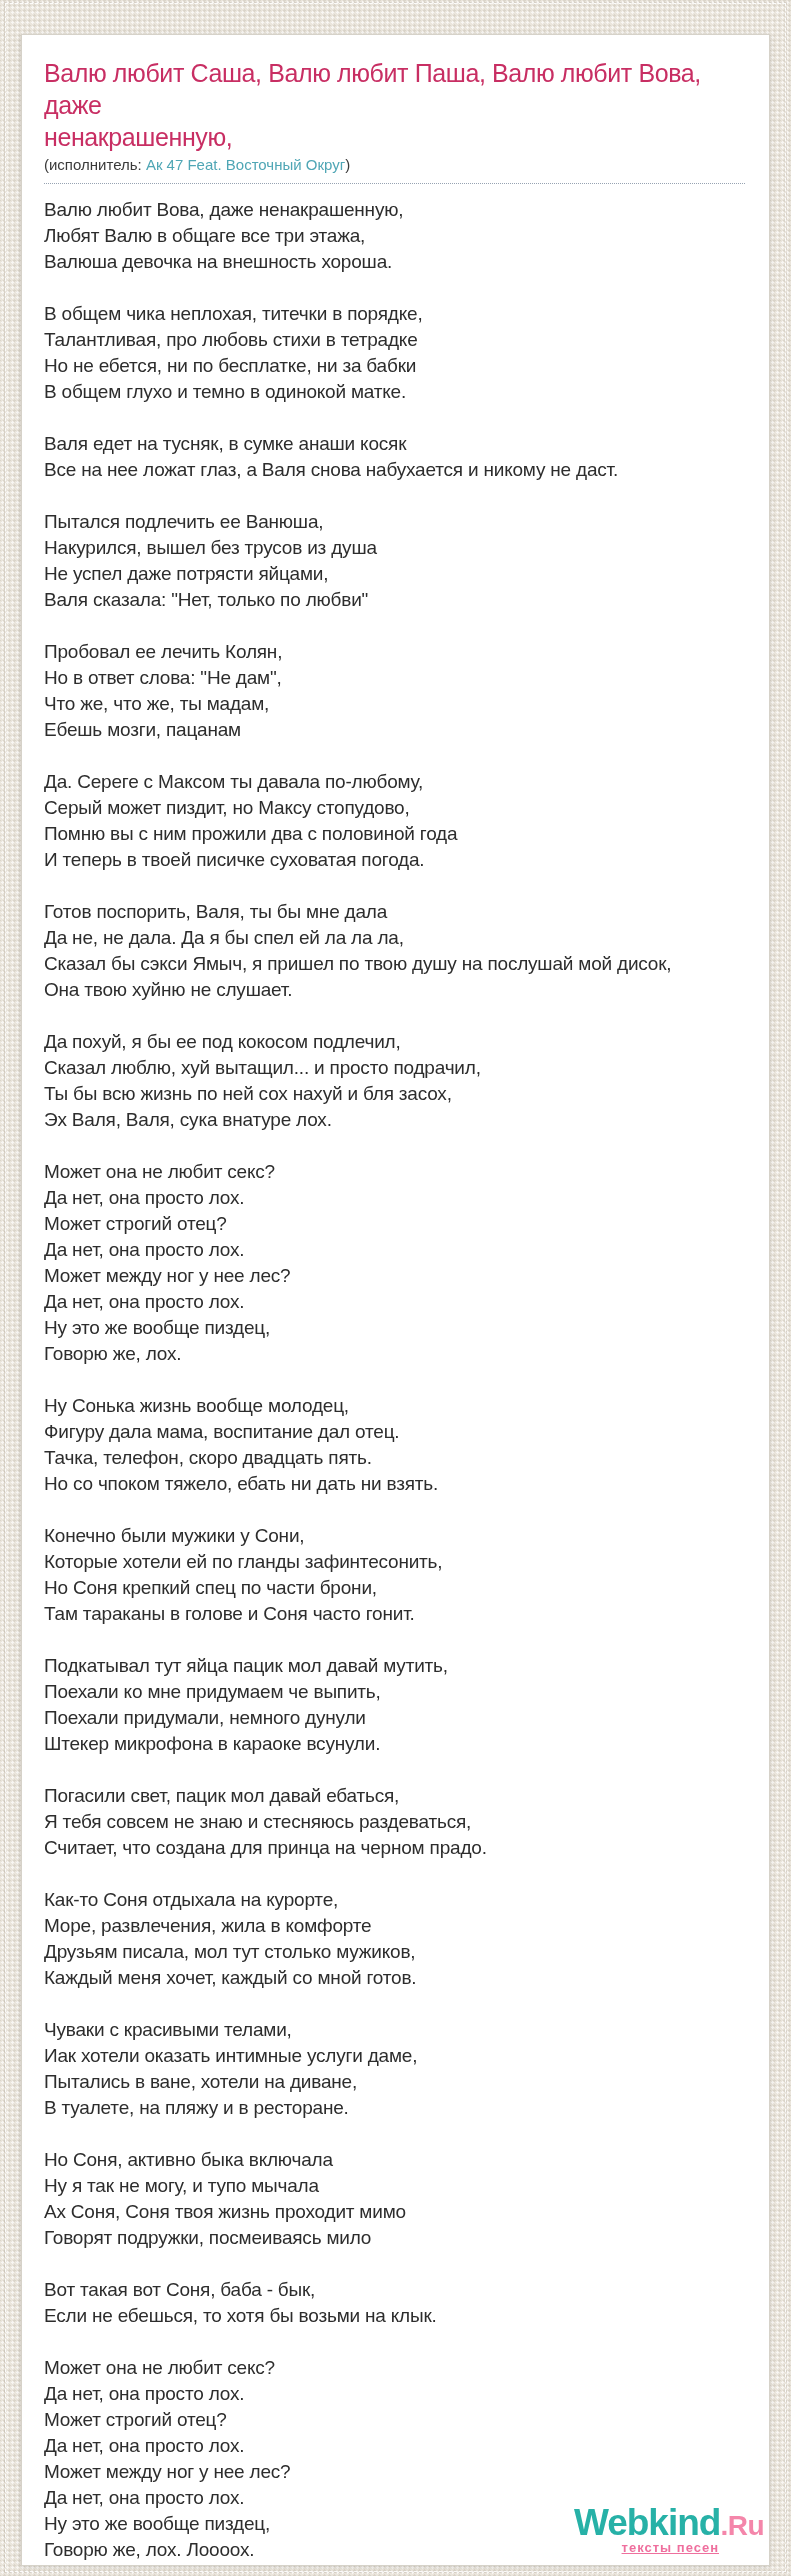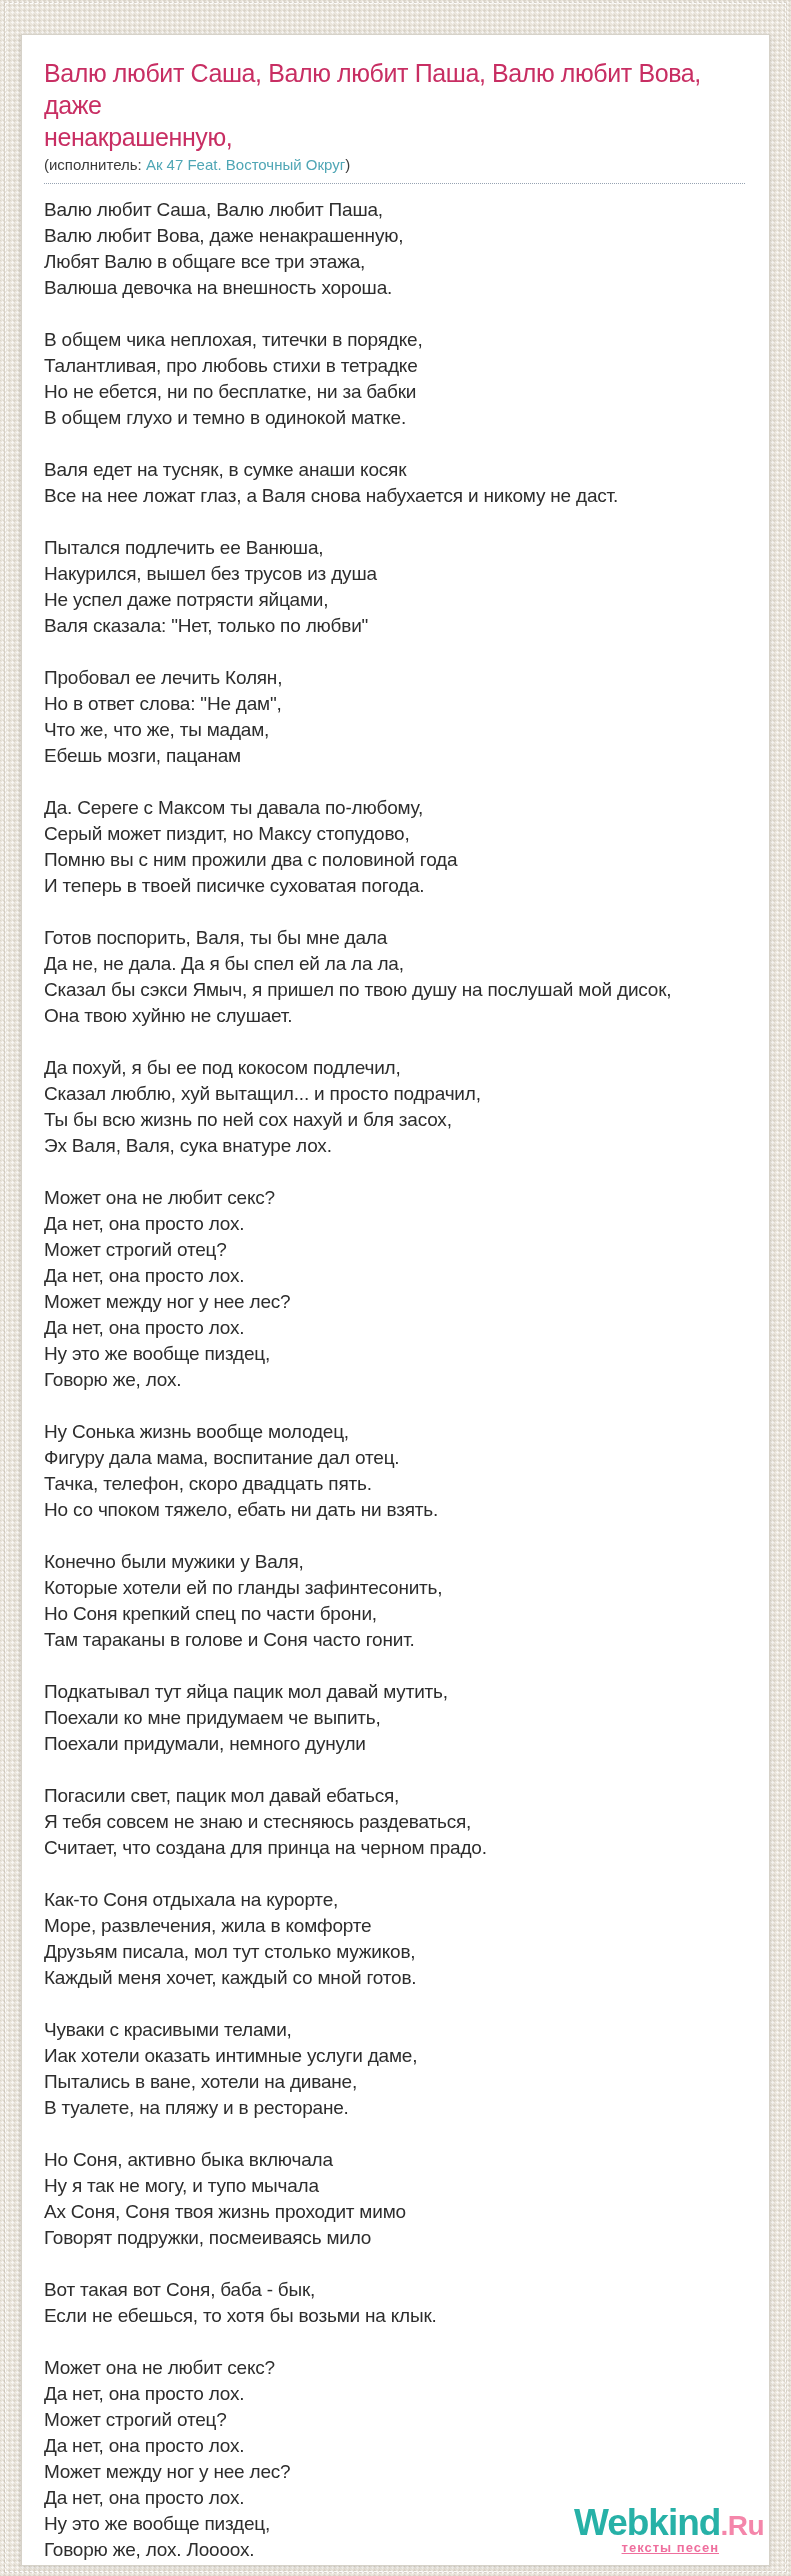--- a/index.html
+++ b/index.html
@@ -82,21 +82,20 @@
   <div class="stitch-frame"></div>
 
   <div class="card">
 
     <h1 class="title"><span>Валю любит Саша, Валю любит Паша, Валю любит Вова, даже</span><br><span>ненакрашенную,</span></h1>
 
     <div class="artist-line"><span>(исполнитель: </span><a class="artist-link" href="#">Ак 47 Feat. Восточный Округ</a><span>)</span></div>
 
     <main class="lyrics" id="lyrics">
         <div class="stanza">
-          <div class="line">Валю любит Саша, Валю любит Паша,</div>
           <div class="line">Валю любит Вова, даже ненакрашенную,</div>
           <div class="line">Любят Валю в общаге все три этажа,</div>
           <div class="line">Валюша девочка на внешность хороша.</div>
         </div>
         <div class="stanza">
           <div class="line">В общем чика неплохая, титечки в порядке,</div>
           <div class="line">Талантливая, про любовь стихи в тетрадке</div>
           <div class="line">Но не ебется, ни по бесплатке, ни за бабки</div>
           <div class="line">В общем глухо и темно в одинокой матке.</div>
         </div>
@@ -144,29 +143,30 @@
           <div class="line">Ну это же вообще пиздец,</div>
           <div class="line">Говорю же, лох.</div>
         </div>
         <div class="stanza">
           <div class="line">Ну Сонька жизнь вообще молодец,</div>
           <div class="line">Фигуру дала мама, воспитание дал отец.</div>
           <div class="line">Тачка, телефон, скоро двадцать пять.</div>
           <div class="line">Но со чпоком тяжело, ебать ни дать ни взять.</div>
         </div>
         <div class="stanza">
-          <div class="line">Конечно были мужики у Валя,</div>
+          <div class="line">Конечно были мужики у Сони,</div>
           <div class="line">Которые хотели ей по гланды зафинтесонить,</div>
           <div class="line">Но Соня крепкий спец по части брони,</div>
           <div class="line">Там тараканы в голове и Соня часто гонит.</div>
         </div>
         <div class="stanza">
           <div class="line">Подкатывал тут яйца пацик мол давай мутить,</div>
           <div class="line">Поехали ко мне придумаем че выпить,</div>
           <div class="line">Поехали придумали, немного дунули</div>
+          <div class="line">Штекер микрофона в караоке всунули.</div>
         </div>
         <div class="stanza">
           <div class="line">Погасили свет, пацик мол давай ебаться,</div>
           <div class="line">Я тебя совсем не знаю и стесняюсь раздеваться,</div>
           <div class="line">Считает, что создана для принца на черном прадо.</div>
         </div>
         <div class="stanza">
           <div class="line">Как-то Соня отдыхала на курорте,</div>
           <div class="line">Море, развлечения, жила в комфорте</div>
           <div class="line">Друзьям писала, мол тут столько мужиков,</div>

